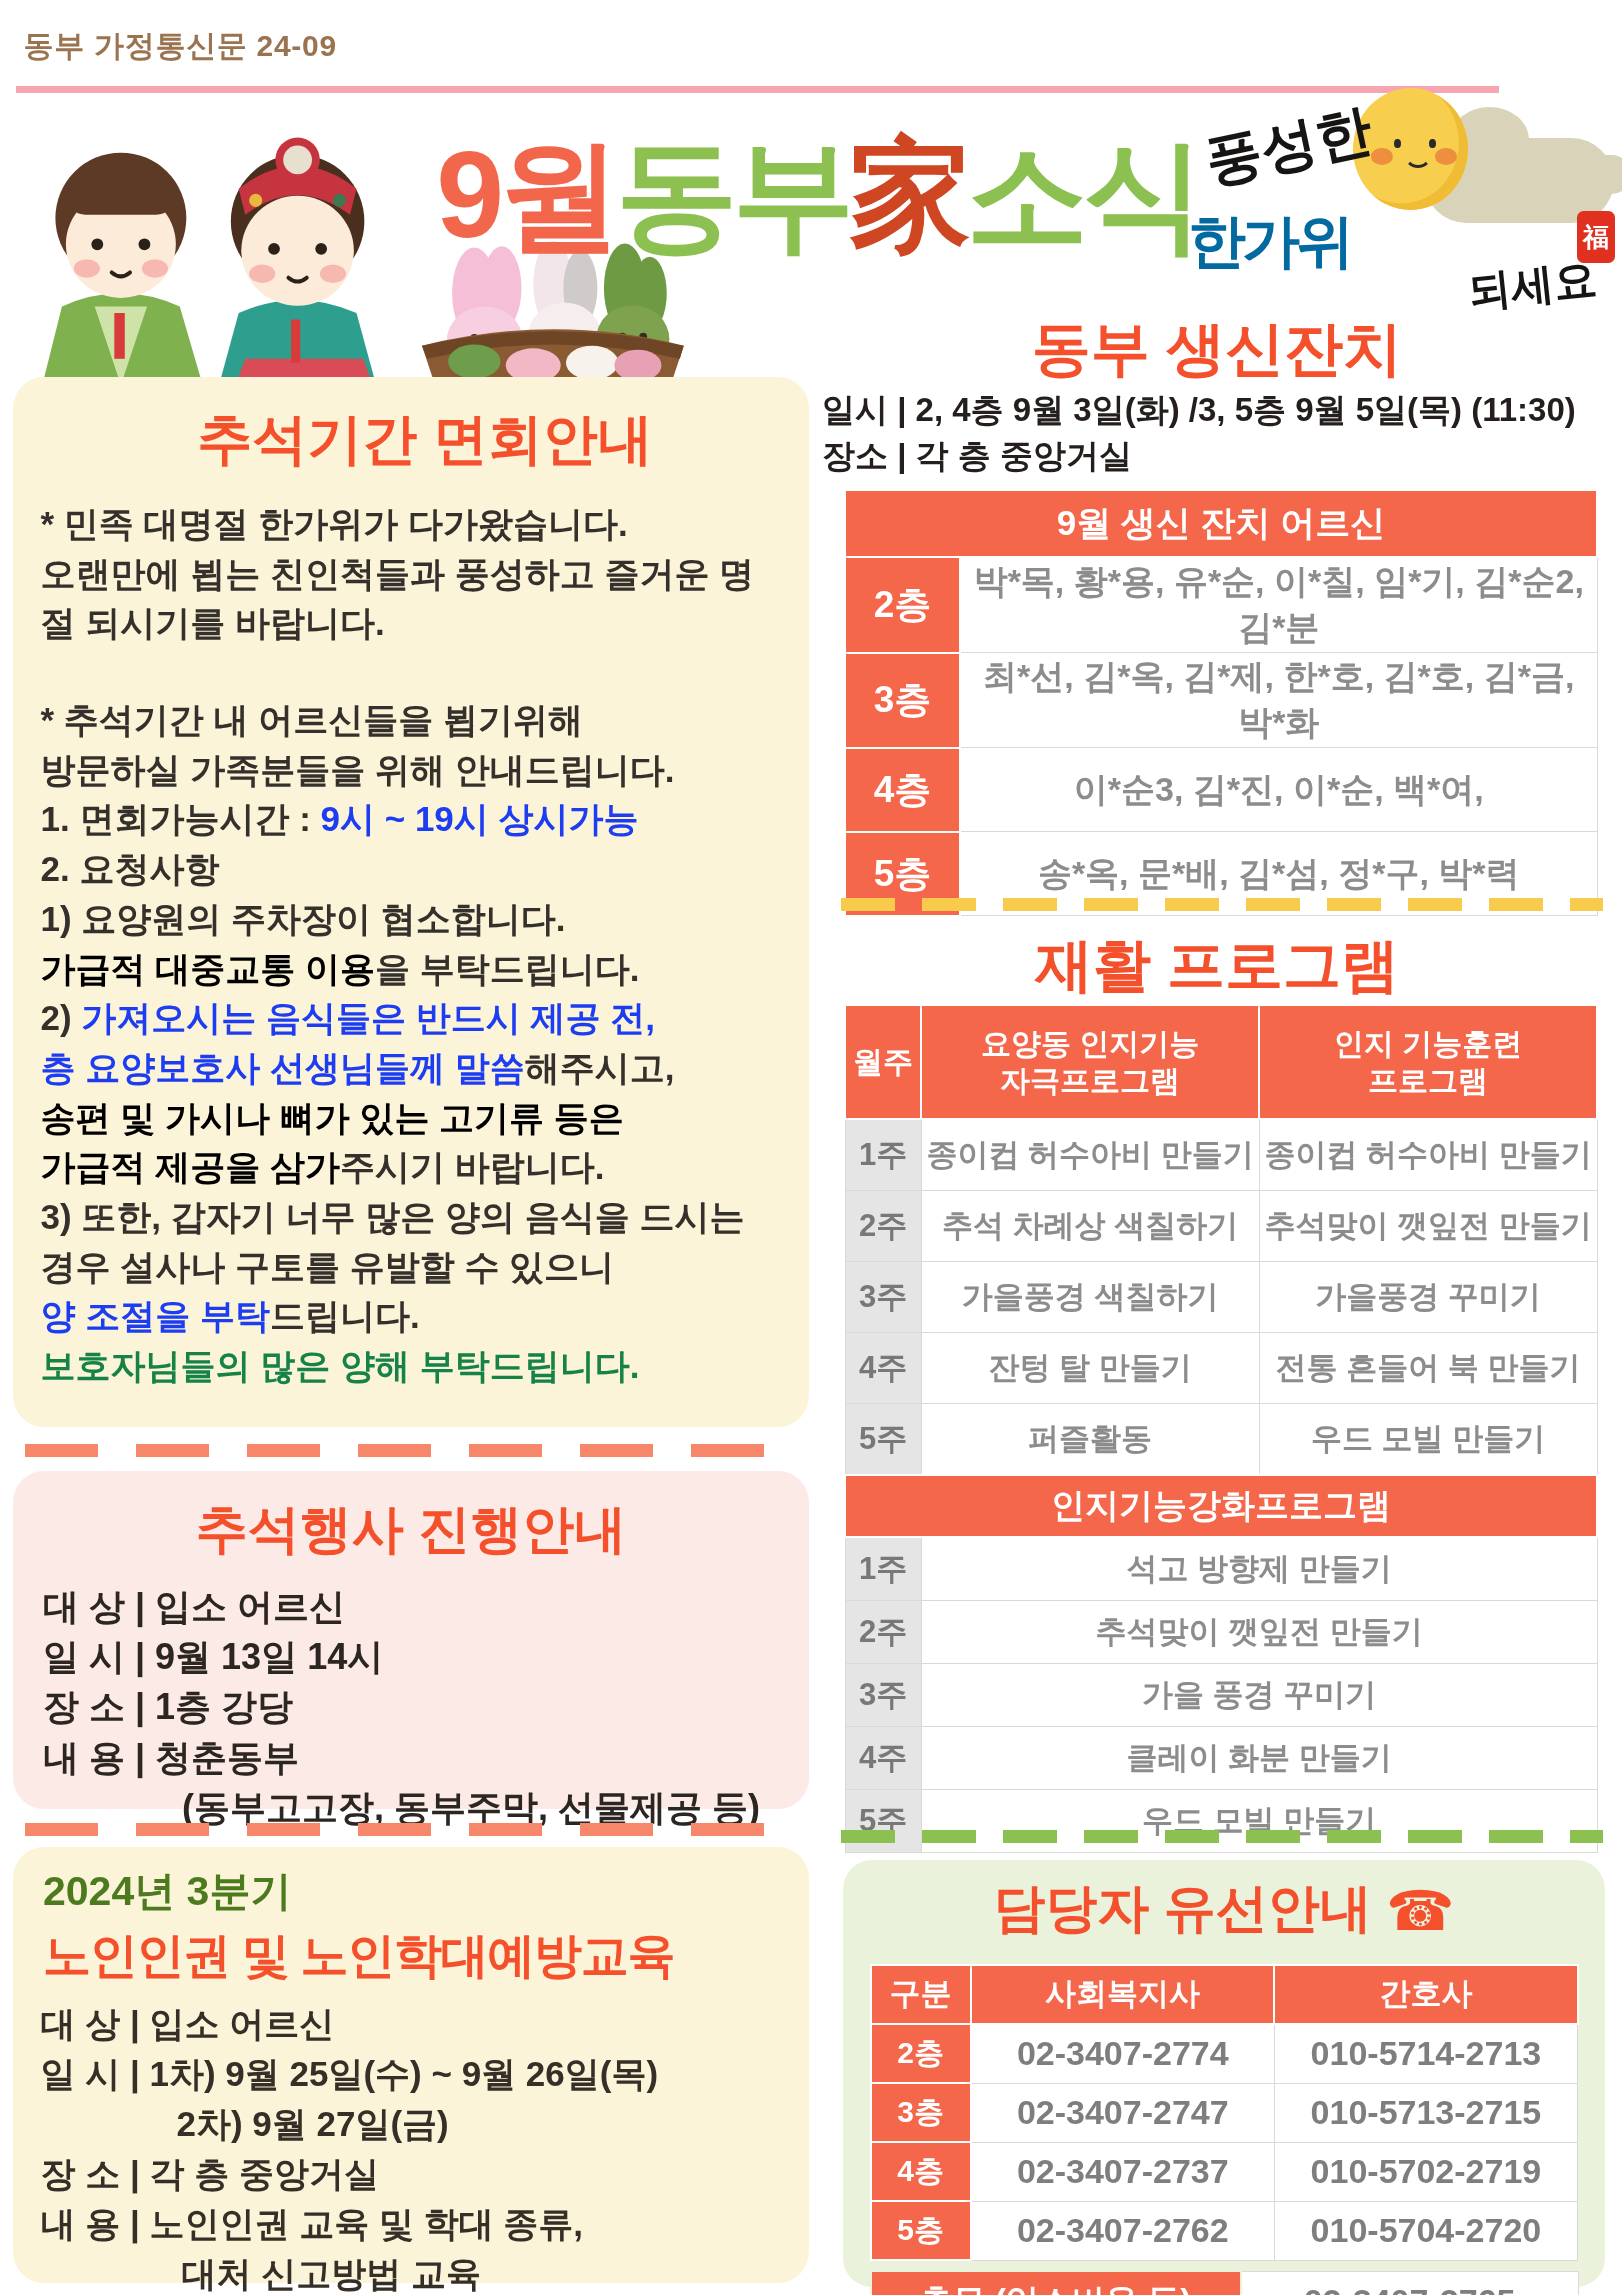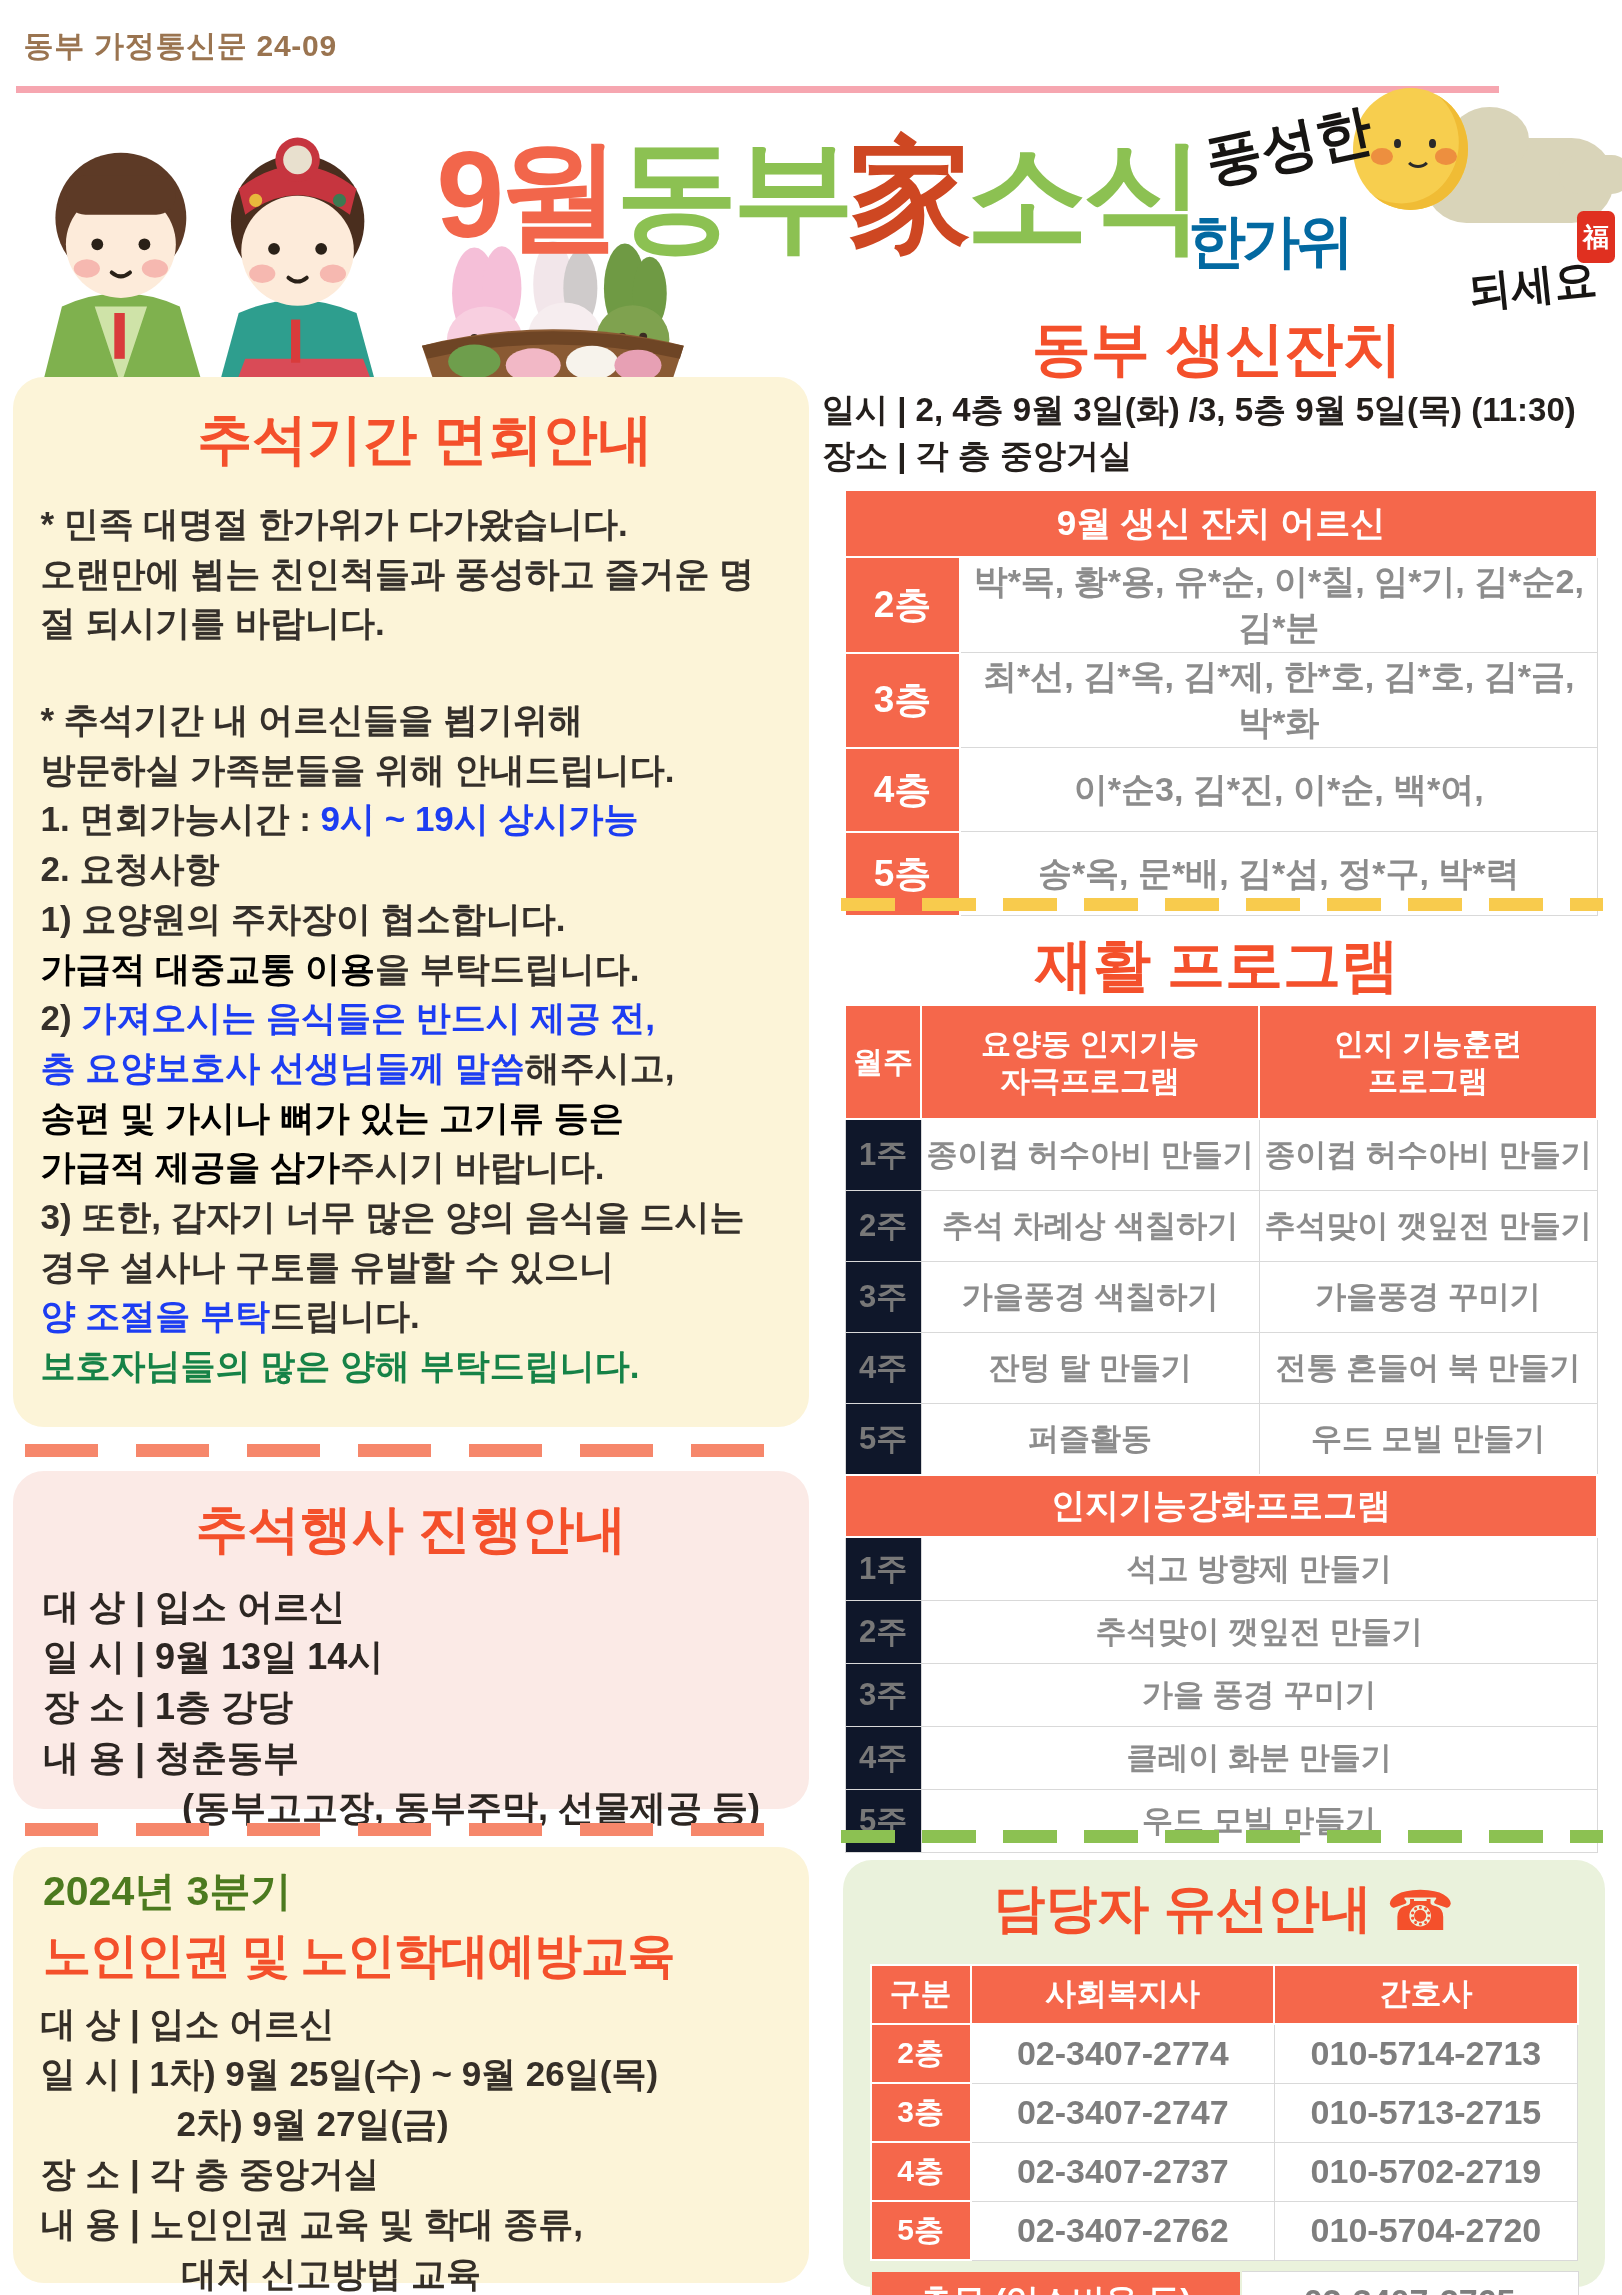--- a/index.html
+++ b/index.html
@@ -59,21 +59,21 @@
   .dash-salmon2{left:25px;top:1823px;width:759px;
                background:repeating-linear-gradient(90deg,#F6876B 0 73px,transparent 73px 111px);}
   .dash-green{left:841px;top:1830px;width:762px;
                background:repeating-linear-gradient(90deg,#8CC152 0 54px,transparent 54px 81px);}
 
   
   .rehab-title{left:831px;top:927px;width:772px;font-size:58px;}
   .rehab-table{left:844px;top:1004px;width:754px;}
   .rehab-table .hcell{background:#F5674B;color:#fff;font-weight:bold;text-align:center;border:2.6px solid #ffffff;
                       font-size:30px;white-space:pre-line;height:110px;line-height:1.25;}
-  .rehab-table .wk{background:#0f172a;color:#787878;font-size:31px;font-weight:bold;text-align:center;
+  .rehab-table .wk{background:#e5e5e5;color:#787878;font-size:31px;font-weight:bold;text-align:center;
                    border:1.3px solid #D9D9D9;width:73px;}
   .rehab-table .act{background:#ffffff;color:#8C8C8C;font-size:31px;font-weight:bold;text-align:center;
                     border:1.3px solid #D9D9D9;height:68px;}
   .rehab-table .sec2{background:#F5674B;color:#fff;font-size:34px;font-weight:bold;text-align:center;
                      border:2.6px solid #ffffff;height:58px;}
   .rehab-table .act2{height:60px;}
 
   
   .box{border-radius:31px;}
   .visit-box{left:13px;top:377px;width:796px;height:1050px;background:#FCF4D8;}

